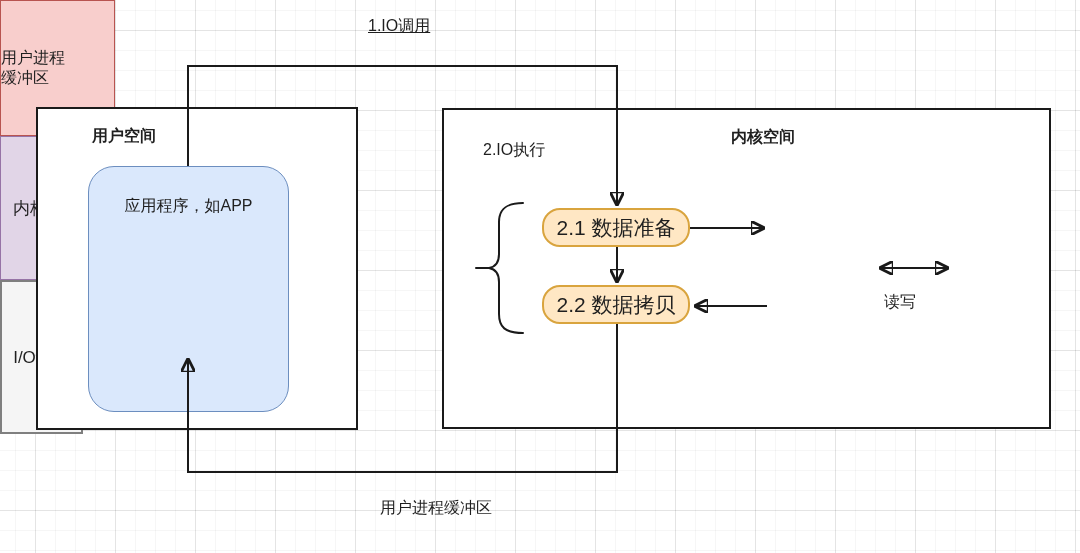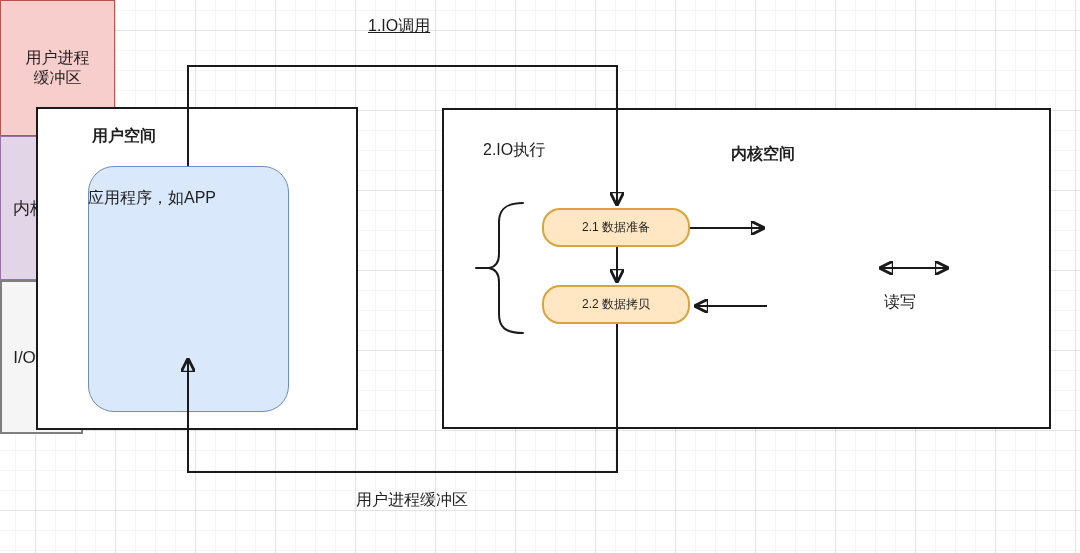--- a/index.html
+++ b/index.html
@@ -23,50 +23,50 @@
   }
   .abs{position:absolute;}
   .lbl{
     position:absolute;
     font-size:16px;
     line-height:20px;
     white-space:nowrap;
     color:#1f1f1f;
   }
   .bold{font-weight:bold;}
-  .center{text-align:left;}
+  .center{text-align:center;margin-top:8px;}
 
   .space-box{
     position:absolute;
     background:#ffffff;
     border:2px solid #1a1a1a;
     box-sizing:border-box;
   }
   #user-space-box{left:36px;top:107px;width:322px;height:323px;}
   #kernel-space-box{left:442px;top:108px;width:609px;height:321px;}
 
   #app-box{
     left:88px;top:166px;width:201px;height:246px;
     background:#dae8fc;border:1.5px solid #6c8ebf;
     border-radius:26px;box-sizing:border-box;
   }
   #user-buffer-box{
     left:132px;top:221px;width:115px;height:136px;
     background:#f8cecc;border:1.5px solid #b85450;
     box-sizing:border-box;
-    display:flex;flex-direction:column;align-items:center;justify-content:center;
+    display:flex;flex-direction:column;align-items:flex-start;justify-content:center;
     font-size:16px;line-height:20px;
   }
   .step-box{
     position:absolute;
     left:542px;width:148px;height:39px;
     background:#ffe7c4;border:2px solid #d9a43e;
     border-radius:18px;box-sizing:border-box;
     display:flex;align-items:center;justify-content:center;
-    font-size:12px;
+    font-size:21px;
   }
   #step1-box{top:208px;}
   #step2-box{top:285px;}
   #kernel-buffer-box{
     left:767px;top:196px;width:111px;height:144px;
     background:#e1d5e7;border:1.5px solid #9673a6;
     box-sizing:border-box;
     display:flex;align-items:center;justify-content:center;
     font-size:17px;
   }
@@ -94,21 +94,21 @@
   <div id="kernel-space-box" class="space-box"></div>
 
   <div id="app-box" class="abs"></div>
   <div class="lbl center" style="left:88px;top:188px;width:201px;">应用程序，如APP</div>
   <div id="user-buffer-box">
     <span>用户进程</span>
     <span>缓冲区</span>
   </div>
   <div class="lbl bold" style="left:92px;top:126px;text-align:right;">用户空间</div>
 
-  <div class="lbl bold" style="left:731px;top:127px;margin-top:17px;">内核空间</div>
+  <div class="lbl bold" style="left:731px;top:127px;">内核空间</div>
   <div class="lbl" style="left:483px;top:140px;">2.IO执行</div>
   <div id="step1-box" class="step-box">
     <span>2.1 数据准备</span>
   </div>
   <div id="step2-box" class="step-box">
     <span>2.2 数据拷贝</span>
   </div>
   <div id="kernel-buffer-box">
     <span>内核缓冲区</span>
   </div>

